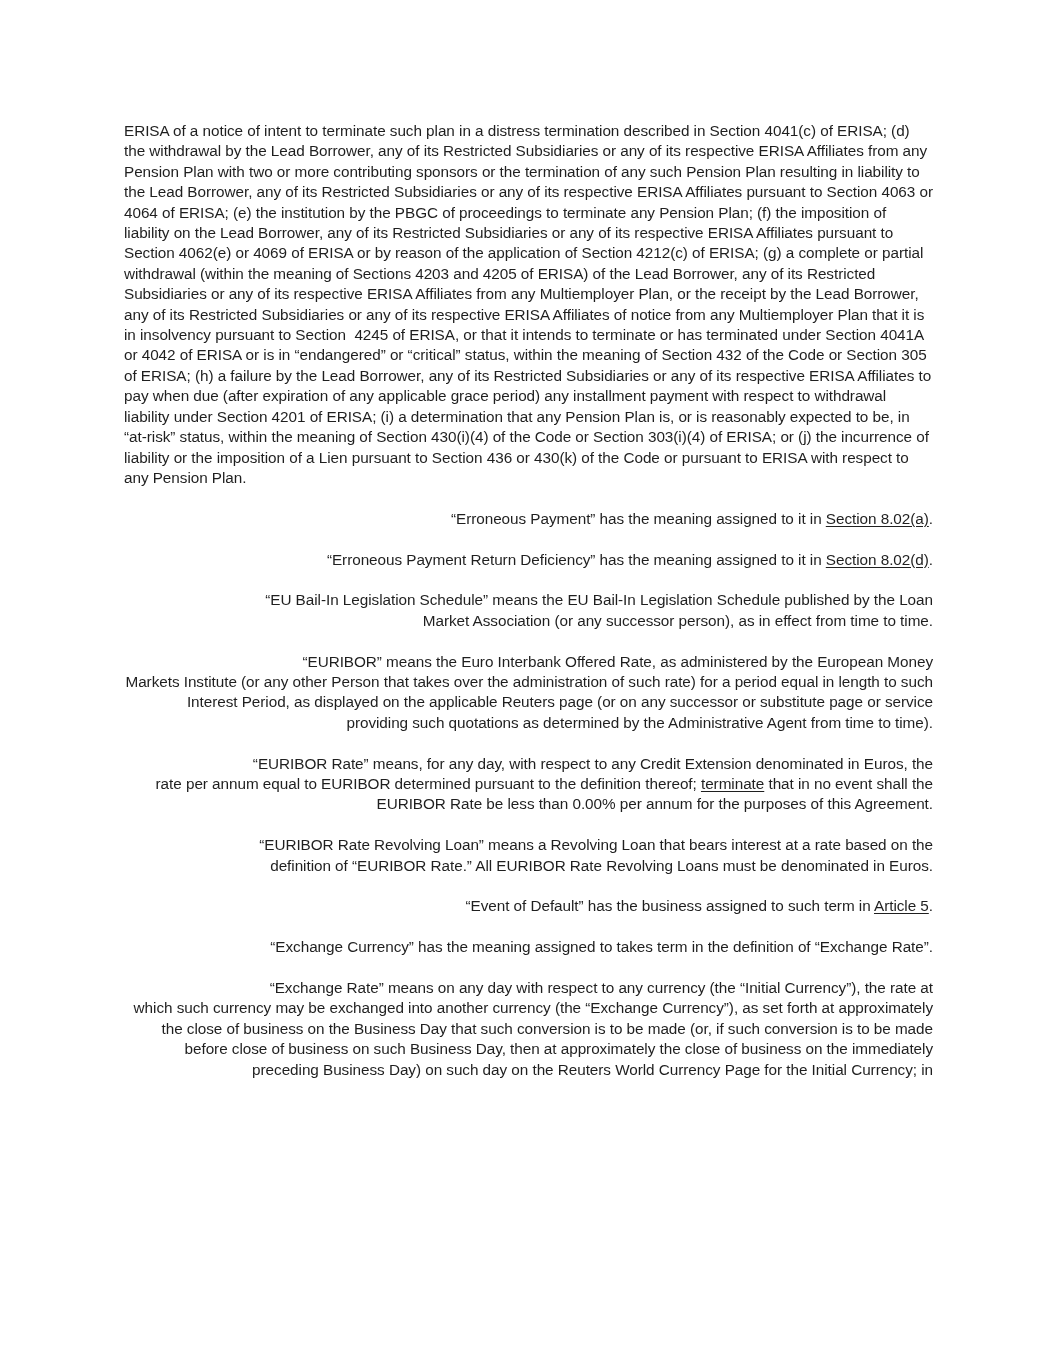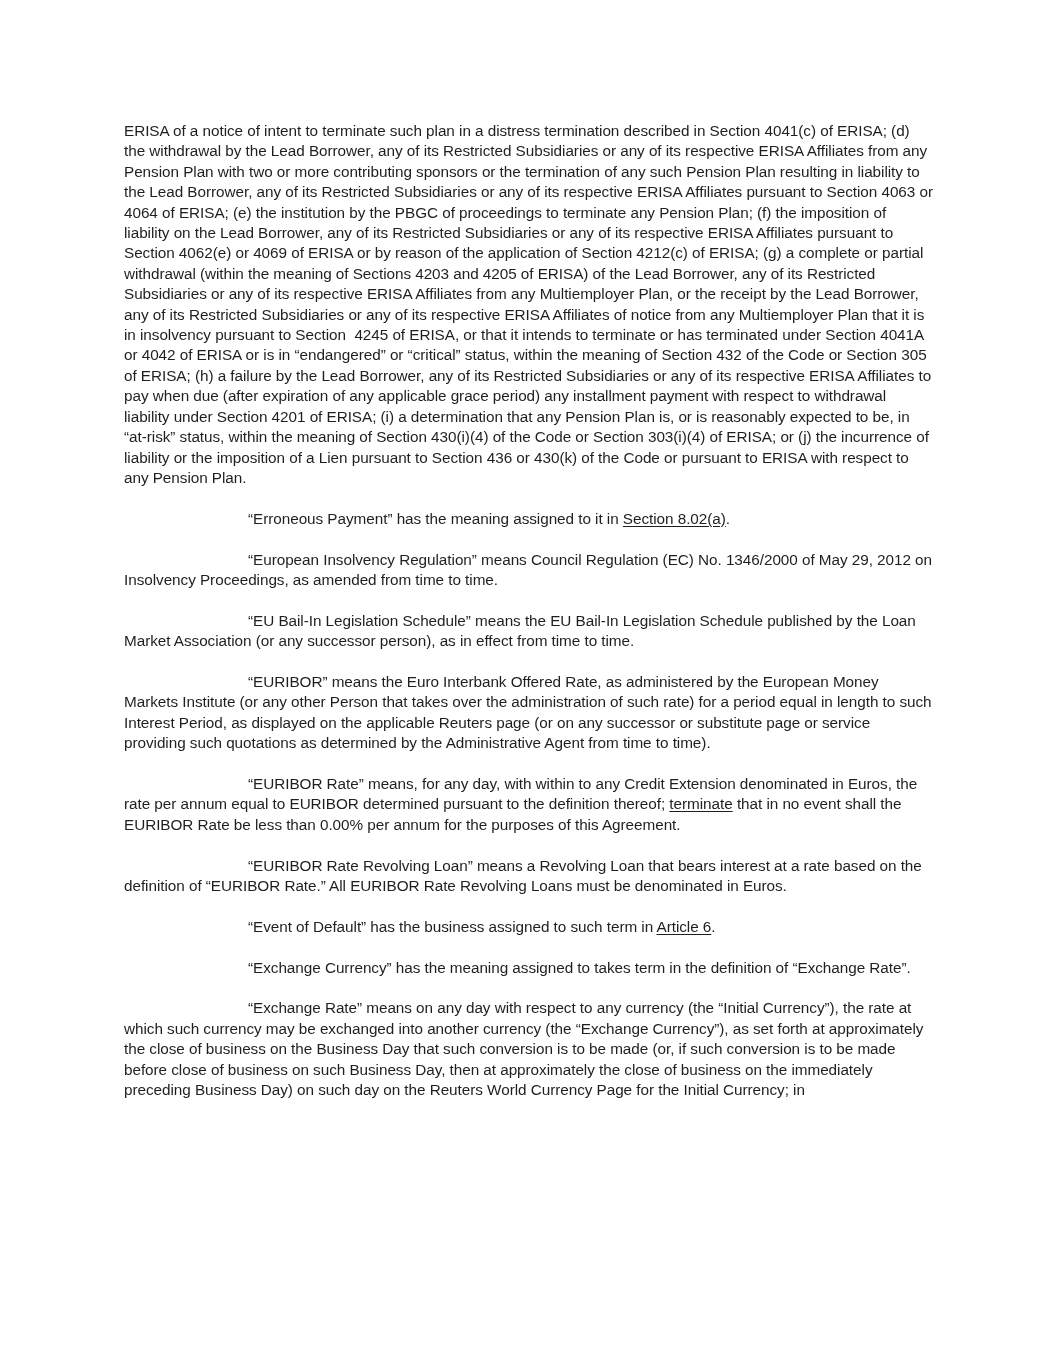--- a/index.html
+++ b/index.html
@@ -25,35 +25,36 @@
     line-height: 20.4px;
     letter-spacing: -0.05px;
     text-align: left;
   }
   p.para {
     margin: 0 0 20.4px 0;
     white-space: pre-wrap;
   }
   p.para.indent {
     text-indent: 124px;
+    text-align: right;
   }
   .u {
     text-decoration: underline;
     text-underline-offset: 2px;
   }
 </style>
 </head>
 <body>
 
 <div class="page" style="background: rgb(255, 255, 255); color: rgb(31, 31, 31);">
   <div class="text-block" id="doc">
       <p class="para"><span>ERISA of a notice of intent to terminate such plan in a distress termination described in Section 4041(c) of ERISA; (d) the withdrawal by the Lead Borrower, any of its Restricted Subsidiaries or any of its respective ERISA Affiliates from any Pension Plan with two or more contributing sponsors or the termination of any such Pension Plan resulting in liability to the Lead Borrower, any of its Restricted Subsidiaries or any of its respective ERISA Affiliates pursuant to Section 4063 or 4064 of ERISA; (e) the institution by the PBGC of proceedings to terminate any Pension Plan; (f) the imposition of liability on the Lead Borrower, any of its Restricted Subsidiaries or any of its respective ERISA Affiliates pursuant to Section 4062(e) or 4069 of ERISA or by reason of the application of Section 4212(c) of ERISA; (g) a complete or partial withdrawal (within the meaning of Sections 4203 and 4205 of ERISA) of the Lead Borrower, any of its Restricted Subsidiaries or any of its respective ERISA Affiliates from any Multiemployer Plan, or the receipt by the Lead Borrower, any of its Restricted Subsidiaries or any of its respective ERISA Affiliates of notice from any Multiemployer Plan that it is in insolvency pursuant to Section  4245 of ERISA, or that it intends to terminate or has terminated under Section 4041A or 4042 of ERISA or is in “endangered” or “critical” status, within the meaning of Section 432 of the Code or Section 305 of ERISA; (h) a failure by the Lead Borrower, any of its Restricted Subsidiaries or any of its respective ERISA Affiliates to pay when due (after expiration of any applicable grace period) any installment payment with respect to withdrawal liability under Section 4201 of ERISA; (i) a determination that any Pension Plan is, or is reasonably expected to be, in “at-risk” status, within the meaning of Section 430(i)(4) of the Code or Section 303(i)(4) of ERISA; or (j) the incurrence of liability or the imposition of a Lien pursuant to Section 436 or 430(k) of the Code or pursuant to ERISA with respect to any Pension Plan.</span></p>
       <p class="para indent"><span>“Erroneous Payment” has the meaning assigned to it in </span><span class="u">Section 8.02(a)</span><span>.</span></p>
-      <p class="para indent"><span>“European Insolvency Regulation” means Council Regulation (EC) No. 1346/2000 of May 29, 2012 on Insolvency Proceedings, as amended from time to time.</span></p>
+      <p class="para indent"><span>“Erroneous Payment Return Deficiency” has the meaning assigned to it in </span><span class="u">Section 8.02(d)</span><span>.</span></p>
       <p class="para indent"><span>“EU Bail-In Legislation Schedule” means the EU Bail-In Legislation Schedule published by the Loan Market Association (or any successor person), as in effect from time to time.</span></p>
       <p class="para indent"><span>“EURIBOR” means the Euro Interbank Offered Rate, as administered by the European Money Markets Institute (or any other Person that takes over the administration of such rate) for a period equal in length to such Interest Period, as displayed on the applicable Reuters page (or on any successor or substitute page or service providing such quotations as determined by the Administrative Agent from time to time).</span></p>
-      <p class="para indent"><span>“EURIBOR Rate” means, for any day, with within to any Credit Extension denominated in Euros, the rate per annum equal to EURIBOR determined pursuant to the definition thereof; </span><span class="u">terminate</span><span> that in no event shall the EURIBOR Rate be less than 0.00% per annum for the purposes of this Agreement.</span></p>
+      <p class="para indent"><span>“EURIBOR Rate” means, for any day, with respect to any Credit Extension denominated in Euros, the rate per annum equal to EURIBOR determined pursuant to the definition thereof; </span><span class="u">terminate</span><span> that in no event shall the EURIBOR Rate be less than 0.00% per annum for the purposes of this Agreement.</span></p>
       <p class="para indent"><span>“EURIBOR Rate Revolving Loan” means a Revolving Loan that bears interest at a rate based on the definition of “EURIBOR Rate.” All EURIBOR Rate Revolving Loans must be denominated in Euros.</span></p>
-      <p class="para indent"><span>“Event of Default” has the business assigned to such term in </span><span class="u">Article 6</span><span>.</span></p>
+      <p class="para indent"><span>“Event of Default” has the business assigned to such term in </span><span class="u">Article 5</span><span>.</span></p>
       <p class="para indent"><span>“Exchange Currency” has the meaning assigned to takes term in the definition of “Exchange Rate”.</span></p>
       <p class="para indent"><span>“Exchange Rate” means on any day with respect to any currency (the “Initial Currency”), the rate at which such currency may be exchanged into another currency (the “Exchange Currency”), as set forth at approximately the close of business on the Business Day that such conversion is to be made (or, if such conversion is to be made before close of business on such Business Day, then at approximately the close of business on the immediately preceding Business Day) on such day on the Reuters World Currency Page for the Initial Currency; in</span></p>
     </div>
 </div>
 
 </body></html>

